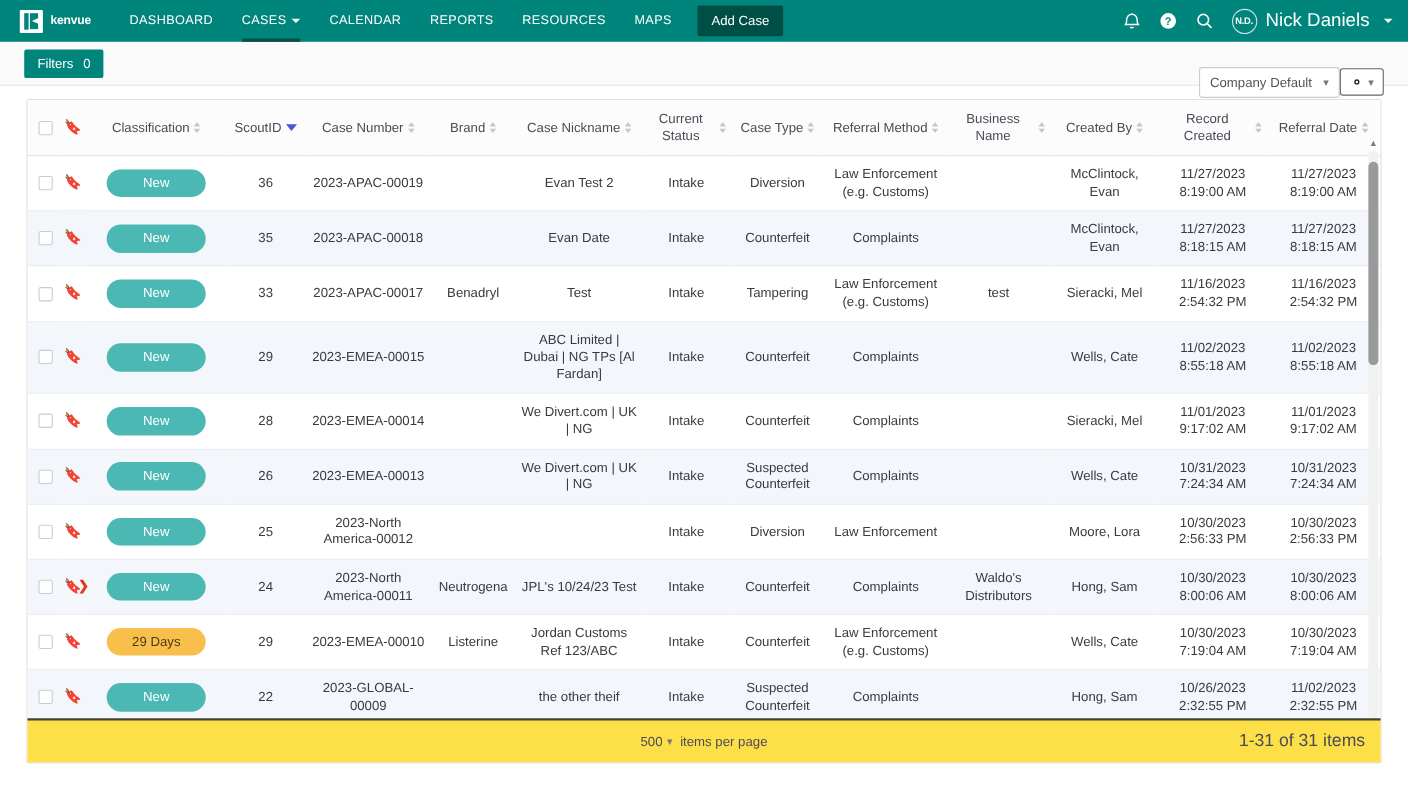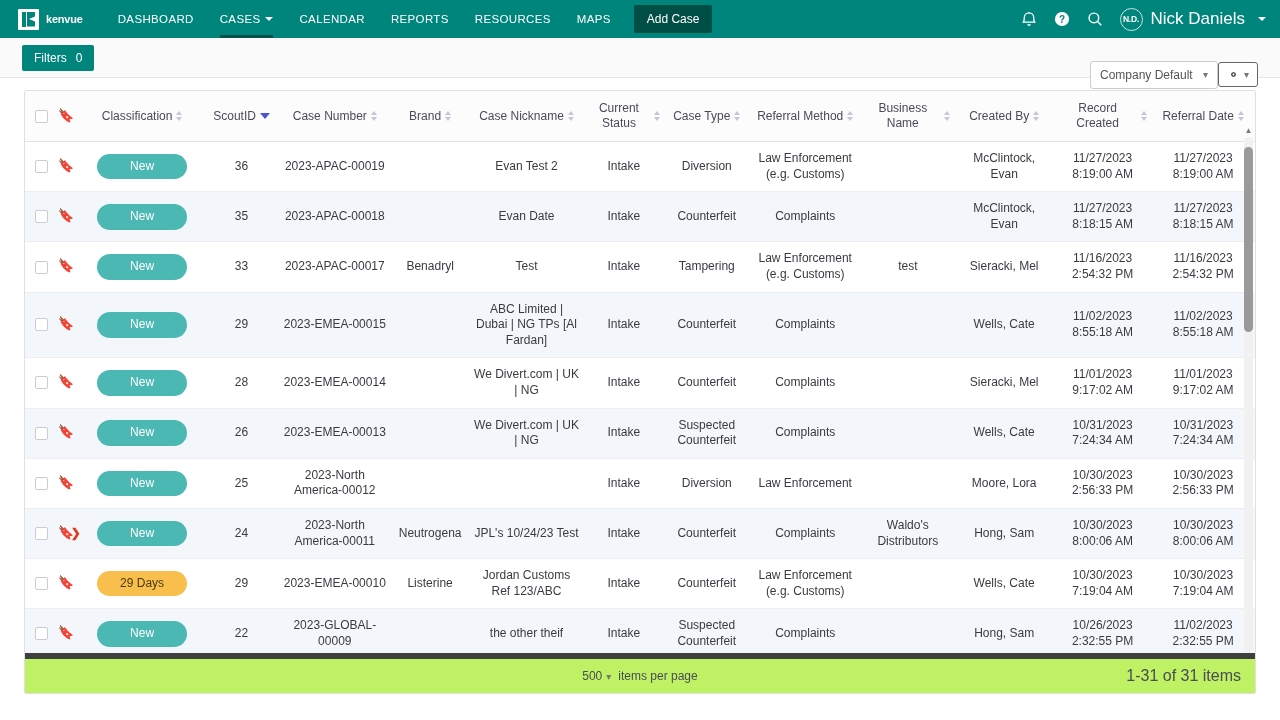--- a/index.html
+++ b/index.html
@@ -179,21 +179,21 @@
     position: absolute; left: 0; top: 10px; width: 9px; height: 185px;
     background: #9a9a9a; border-radius: 5px; cursor: pointer;
   }
   .vcap { position: absolute; left: 0; width: 9px; text-align: center;
           font-size: 8px; color: #7a7a7a; line-height: 1; cursor: pointer; }
   .vcap.top { top: -10px; }
   .vcap.bot { bottom: -10px; }
 
   
   .gridfoot {
-    height: 40px; border-top: 6px solid #404040; background: #bef264;
+    height: 40px; border-top: 2px solid #404040; background: #fde047;
     display: flex; align-items: center; padding: 0 14px; position: relative;
   }
   .pagesize {
     position: absolute; left: 0; right: 0; display: flex;
     align-items: center; justify-content: center; gap: 7px;
     font-size: 12px; color: #4b4b57;
   }
   .pagesize-val { display: flex; align-items: center; gap: 4px; cursor: pointer; }
   .totals { margin-left: auto; font-size: 16px; color: #4b4b57; z-index: 2; }
 </style>

